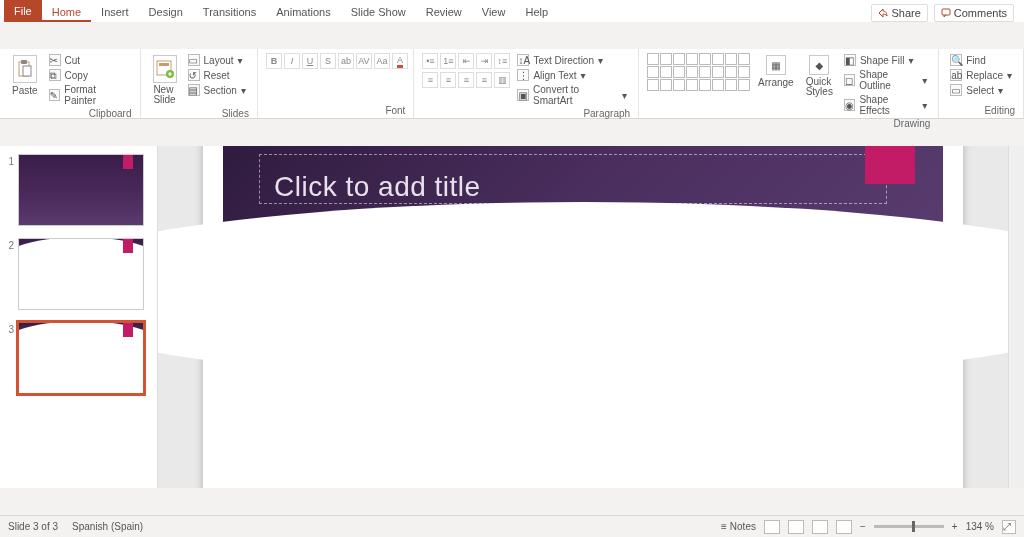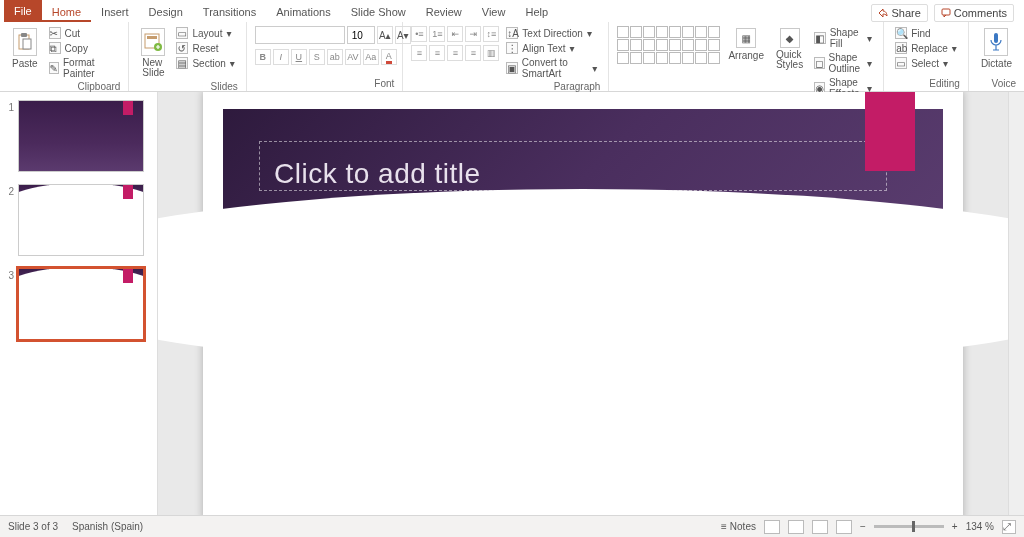--- a/index.html
+++ b/index.html
@@ -1,17 +1,17 @@
 <!DOCTYPE html>
 <html><head>
 <meta charset="utf-8">
 <style>
   * { box-sizing: border-box; }
   html,body { margin:0; padding:0; font-family: "Segoe UI", Arial, sans-serif; font-size:11px; color:#444; background:#fff; overflow:hidden;}
-  .app { width:1024px; height:537px; display:flex; flex-direction:column; background:#f3f2f1; position:relative;}
+  .app { width:1024px; height:537px; display:flex; flex-direction:column; background:#f3f2f1; position:relative;gap:27px;}
   
   .menubar { display:flex; align-items:flex-end; height:22px; background:#fff; border-bottom:0; padding:0 4px; gap:0;}
   .menubar .tab { padding:4px 10px 4px 10px; font-size:11px; color:#555; cursor:pointer;}
   .menubar .tab.file { color:#fff; background:#b7472a; border-radius:0; height:22px; display:flex; align-items:center; font-size:11px;}
   .menubar .tab.active { color:#b7472a; border-bottom:2px solid #b7472a; padding-bottom:2px;}
   .menubar .right { margin-left:auto; display:flex; gap:6px; align-items:center; padding-right:6px;}
   .share, .comments { display:flex; align-items:center; gap:3px; font-size:11px; color:#444; border:1px solid #ddd; padding:2px 6px; border-radius:2px; background:#fff;}
   .share .ic, .comments .ic { width:10px; height:10px; }
 
   
@@ -154,26 +154,20 @@
               <span>Reset</span>
             </div>
         <div class="hbtn"><span class="mini">▤</span><span>Section</span> ▾</div>
       </div>
     </div>
     <div class="label">Slides</div>
   </div>
 
   <div class="group" style="min-width:140px;">
     <div class="body" style="flex-direction:column; gap:3px;">
-      <div class="fontbox">
-        <input style="width: 90px;" value="">
-        <input style="width: 28px;" value="10">
-        <div class="sq" style="width:16px;height:18px;border:1px solid #ddd;display:flex;align-items:center;justify-content:center;">A▴</div>
-        <div class="sq" style="width:16px;height:18px;border:1px solid #ddd;display:flex;align-items:center;justify-content:center;">A▾</div>
-      </div>
       <div class="iconrow">
         <div class="sq">
               <b>B</b>
             </div>
         <div class="sq">
               <i>I</i>
             </div>
         <div class="sq">
               <u>U</u>
             </div>
@@ -269,34 +263,20 @@
               <span class="mini">🔍</span>
               <span>Find</span>
             </div>
         <div class="hbtn"><span class="mini">ab</span><span>Replace</span> ▾</div>
         <div class="hbtn"><span class="mini">▭</span><span>Select</span> ▾</div>
       </div>
     </div>
     <div class="label">Editing</div>
   </div>
 
-  <div class="group dictate" style="border-right:none;">
-    <div class="body">
-      <div class="vbtn big">
-        <div class="icon">
-              <svg width="16" height="20" viewBox="0 0 16 20">
-                <rect x="6" y="1" width="4" height="10" rx="2" fill="#3b78c3"></rect>
-                <path d="M3 8 a5 5 0 0 0 10 0 M8 13 v5 M5 18 h6" stroke="#3b78c3" fill="none" stroke-width="1.2"></path>
-              </svg>
-            </div>
-        <span>Dictate</span>
-      </div>
-    </div>
-    <div class="label">Voice</div>
-  </div>
 </div>
 
 <div class="workspace">
   <div class="thumbs">
     <div class="thumb-wrap">
       <div class="thumb-num">1</div>
       <div class="thumb full">
             <div class="hdr"></div>
             <div class="ribbonmark"></div>
           </div>

